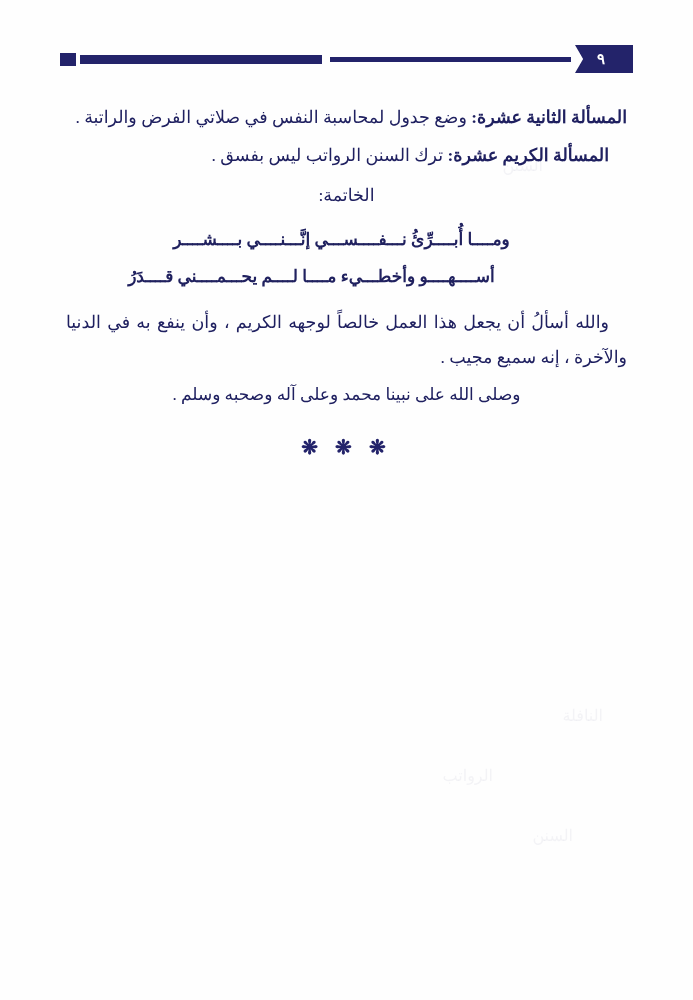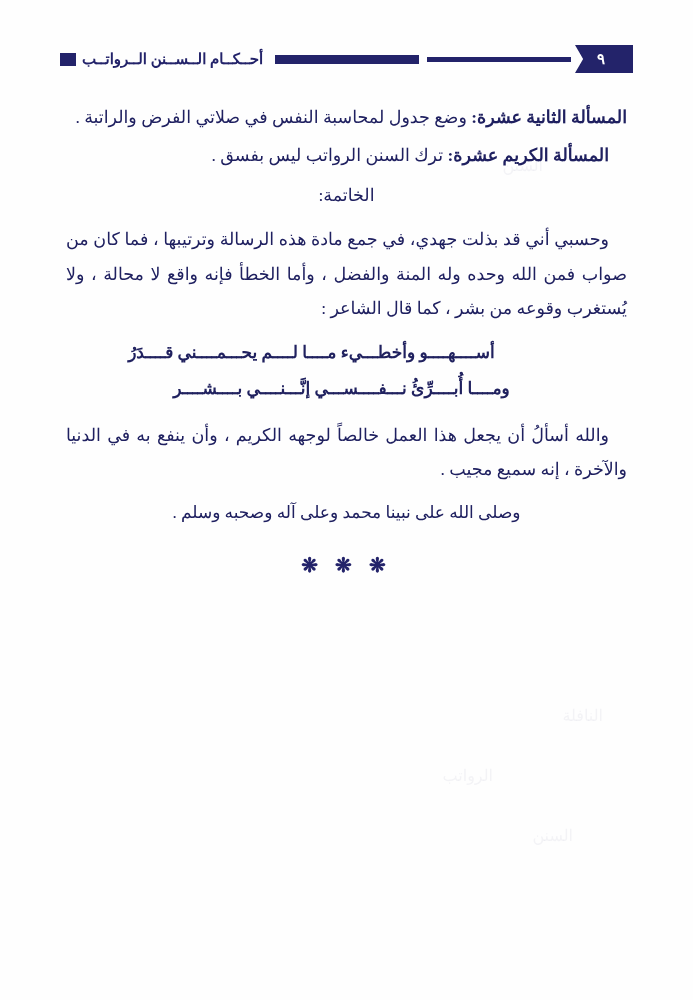--- a/index.html
+++ b/index.html
@@ -124,21 +124,21 @@
   .poem-line.l1 { padding-right: 10px; }
   .poem-line.l2 { padding-right: 70px; }
   .poem-line.l3 { padding-right: 30px; }
   .poem-line.l4 { padding-right: 50px; }
 
   .closing {
     margin-top: 10px;
   }
   .salawat {
     text-align: center;
-    margin-top: 10px;
+    margin-top: 4px;
     font-size: 17px;
   }
   .asterisks {
     text-align: center;
     margin-top: 16px;
     color: #23236a;
     font-size: 20px;
     letter-spacing: 6px;
     font-weight: bold;
   }
@@ -161,46 +161,44 @@
 <body>
 
 <div class="page">
 
   <div class="header">
     <div class="page-num-box">
       <span class="page-num">٩</span>
     </div>
     <div class="hdr-rule thin"></div>
     <div class="hdr-rule"></div>
-    <div class="hdr-title">أحــكــام الــســنن الــرواتــب</div>
     <div class="hdr-block"></div>
   </div>
 
   <div class="ghost g1">السنن</div>
   <div class="ghost g2">النافلة</div>
   <div class="ghost g3">الرواتب</div>
   <div class="ghost g4">السنن</div>
 
   <div class="content">
 
     <p class="para">
       <span class="bold">المسألة الثانية عشرة:</span><span> وضع جدول لمحاسبة النفس في صلاتي الفرض والراتبة .</span>
     </p>
 
     <p class="para first-indent">
       <span class="bold">المسألة الكريم عشرة:</span><span> ترك السنن الرواتب ليس بفسق .</span>
     </p>
 
     <p class="khatima">الخاتمة:</p>
 
-    <p class="para first-indent">وحسبي أني قد بذلت جهدي، في جمع مادة هذه الرسالة وترتيبها ، فما كان من صواب فمن الله وحده وله المنة والفضل ، وأما الخطأ فإنه واقع لا محالة ، ولا يُستغرب وقوعه من بشر ، كما قال الشاعر :</p>
 
     <div class="poem">
+      <span class="poem-line l1">ومــــا أُبــــرِّئُ نـــفــــســـي إنَّـــنــــي بــــشــــر</span>
       <span class="poem-line l2">أســــهــــو وأخطـــيء مــــا لــــم يحـــمــــني قــــدَرُ</span>
-      <span class="poem-line l1">ومــــا أُبــــرِّئُ نـــفــــســـي إنَّـــنــــي بــــشــــر</span>
     </div>
 
     <p class="para first-indent closing">والله أسألُ أن يجعل هذا العمل خالصاً لوجهه الكريم ، وأن ينفع به في الدنيا والآخرة ، إنه سميع مجيب .</p>
 
     <p class="salawat">وصلى الله على نبينا محمد وعلى آله وصحبه وسلم .</p>
 
     <p class="asterisks">❋ ❋ ❋</p>
 
   </div>
 </div>

